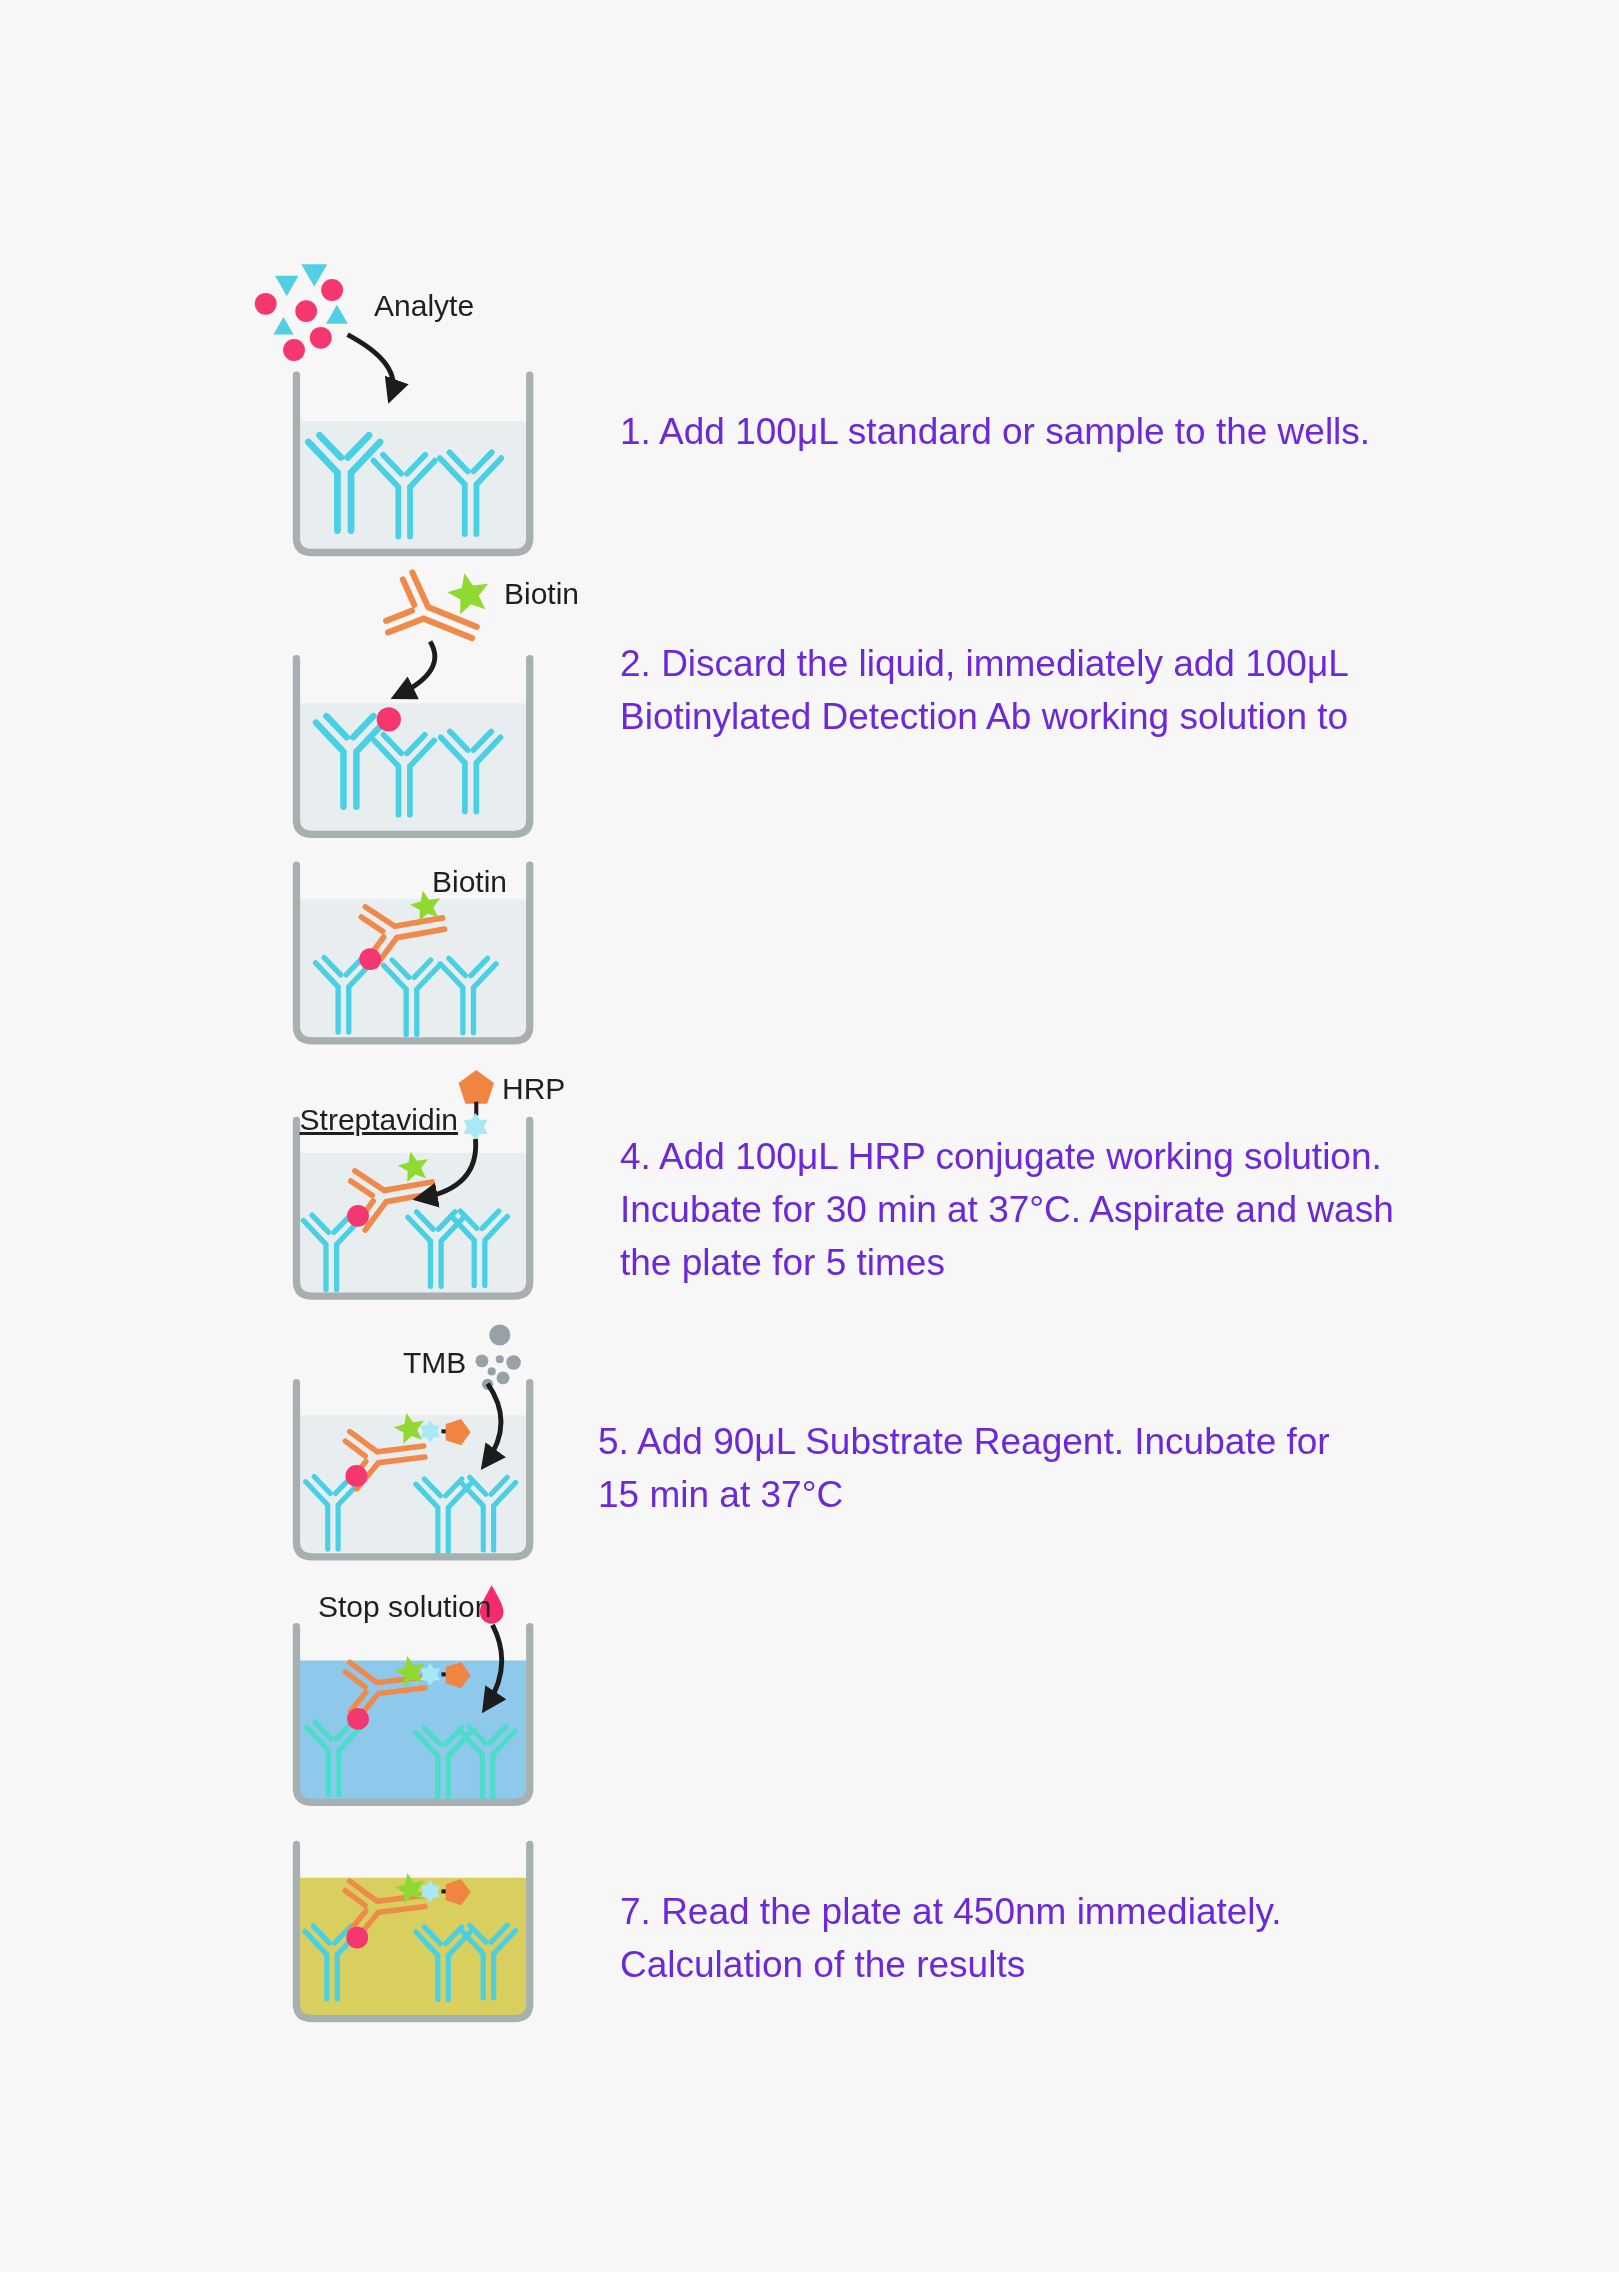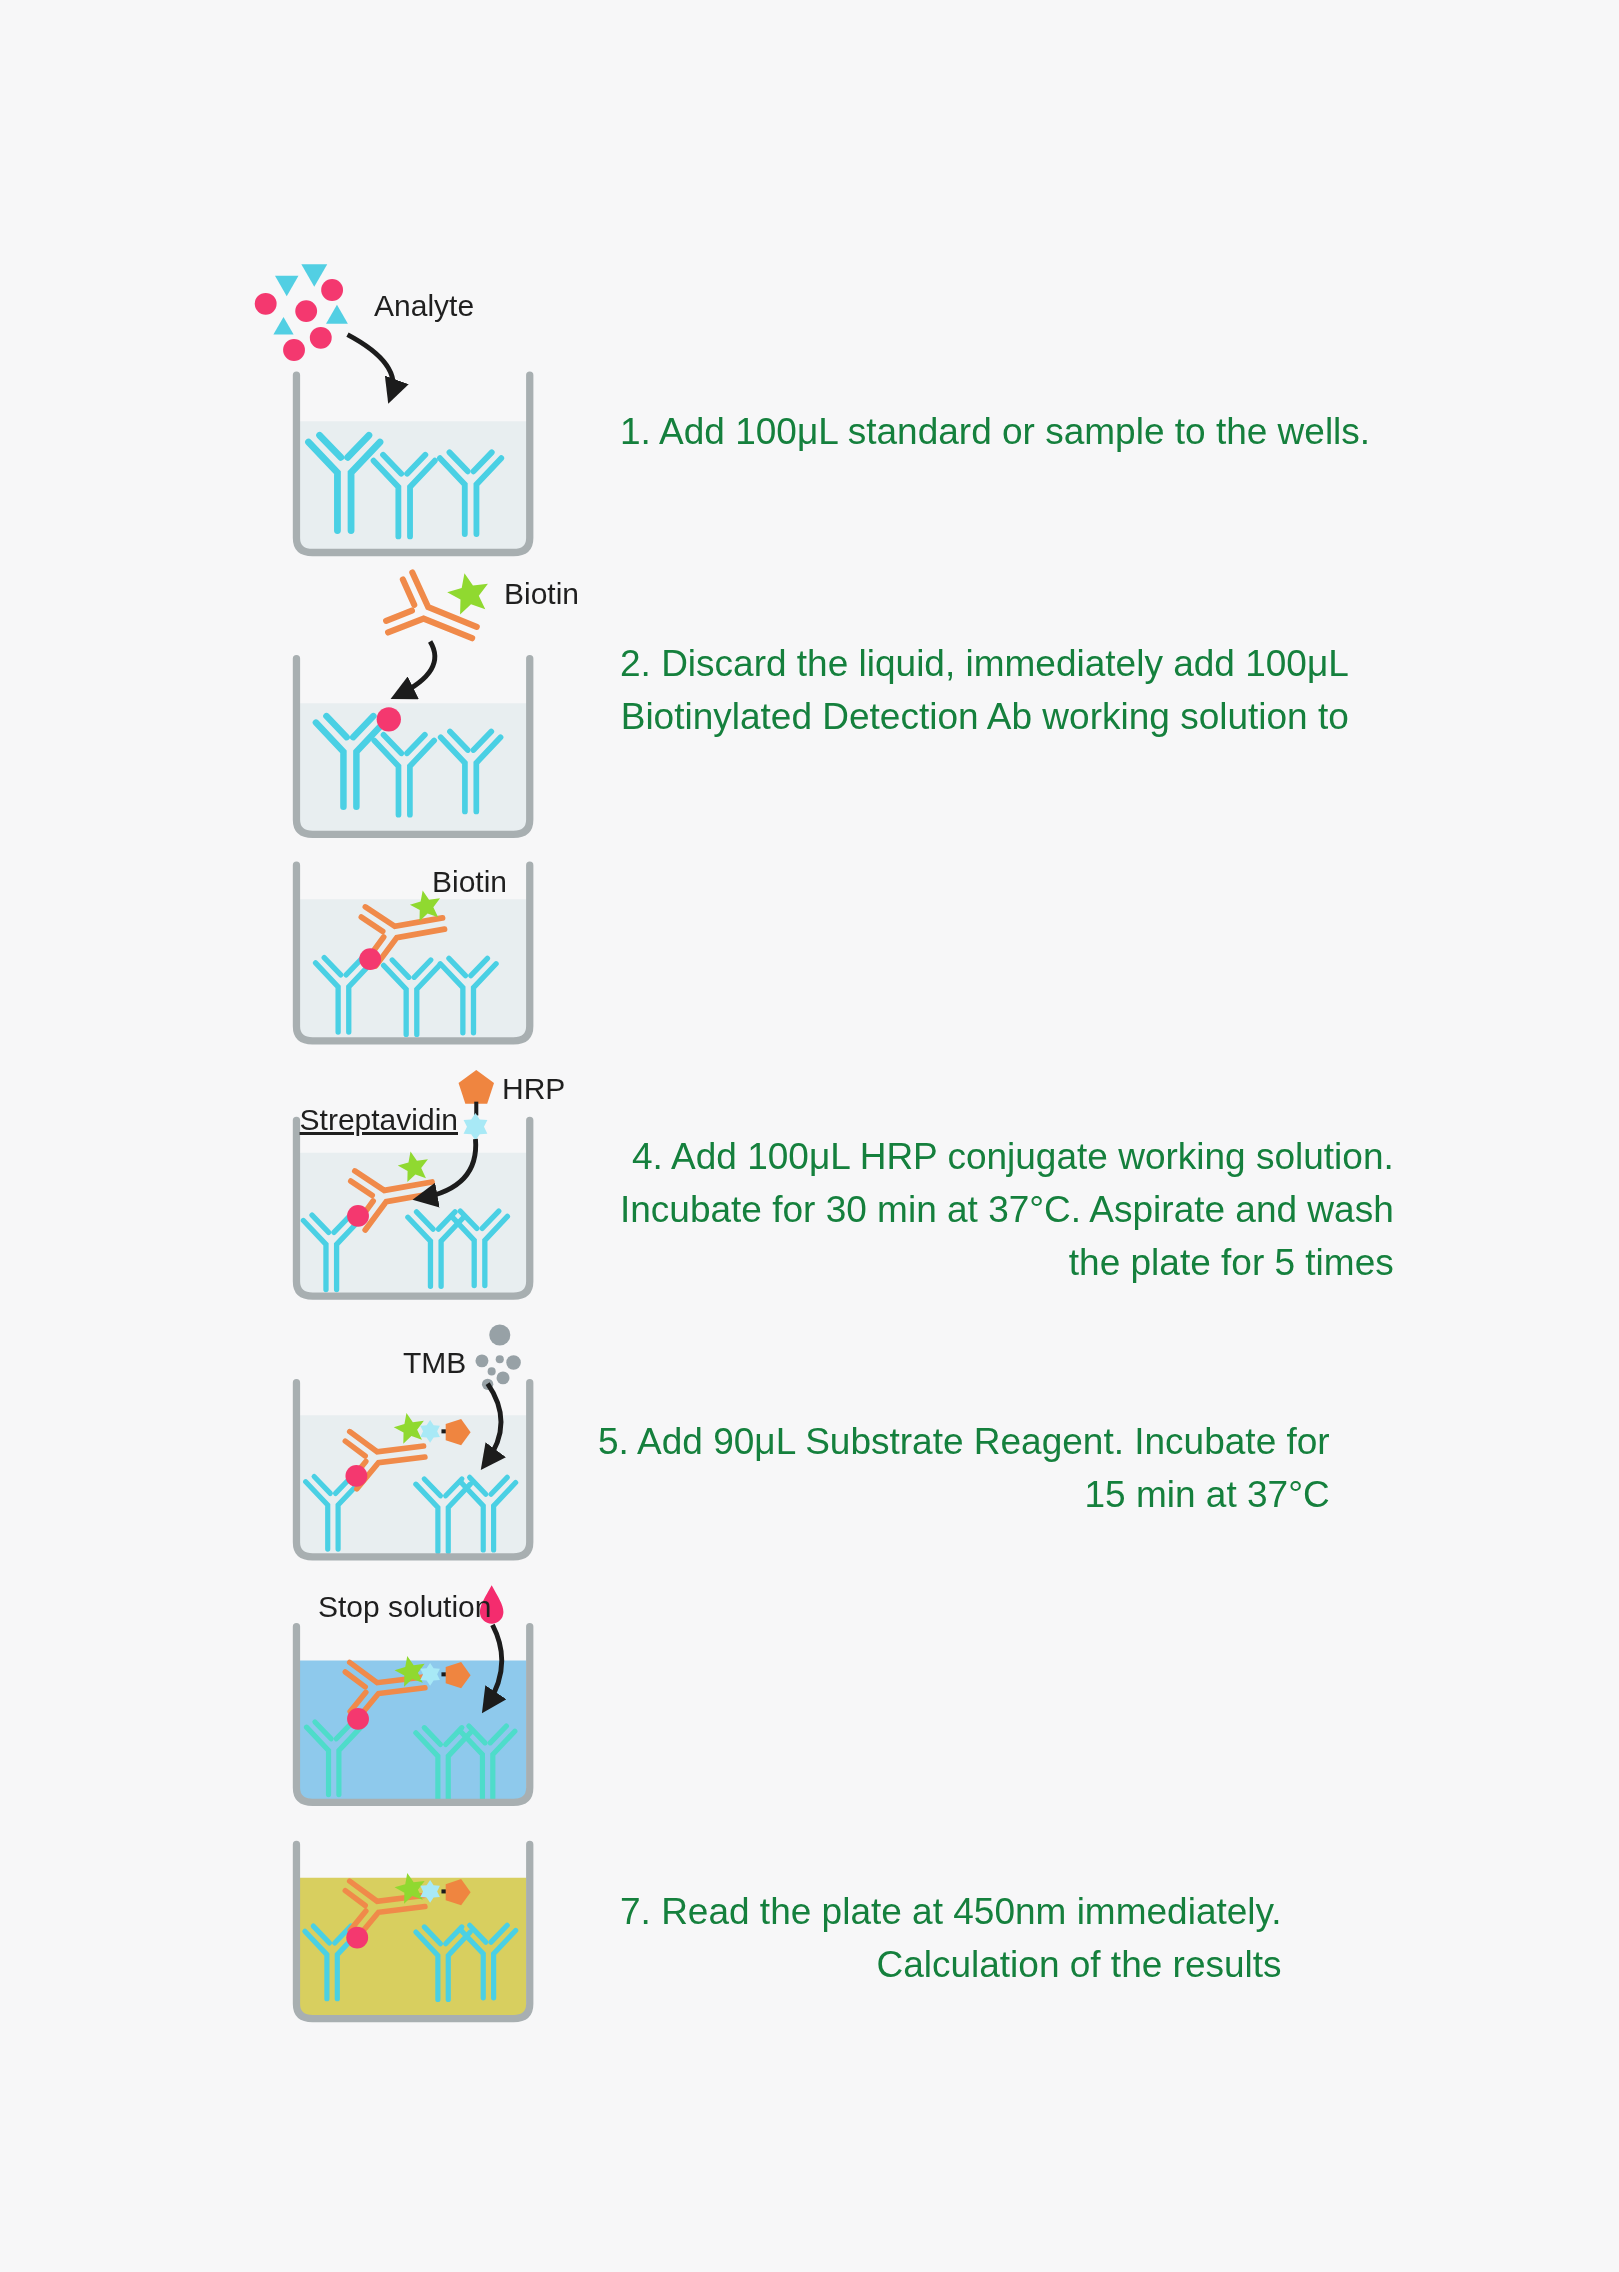--- a/index.html
+++ b/index.html
@@ -1,19 +1,19 @@
 <!DOCTYPE html>
 <html style="font-size:13px"><head>
 <meta charset="utf-8">
 <style>
   html,body{margin:0;padding:0;}
   .stage{position:relative;width:1620px;height:2273px;background:#f7f7f8;overflow:hidden;
-         font-family:"Liberation Sans",sans-serif;text-align:right;}
+         font-family:"Liberation Sans",sans-serif;}
   #diagram{position:absolute;left:0;top:0;}
-  .step{position:absolute;font-size:37px;line-height:53px;color:#15803d;white-space:nowrap;}
+  .step{position:absolute;font-size:37px;line-height:53px;color:#6d28d9;white-space:nowrap;}
   .lbl{position:absolute;font-size:30px;color:#1f1f1f;white-space:nowrap;}
   .lbl-right{transform:translateX(-100%);text-decoration:underline;}
 </style>
 </head>
 <body>
 
 <div class="stage">
 
   <svg id="diagram" width="1620" height="2273" viewBox="0 0 2000 2806">
     <defs>

